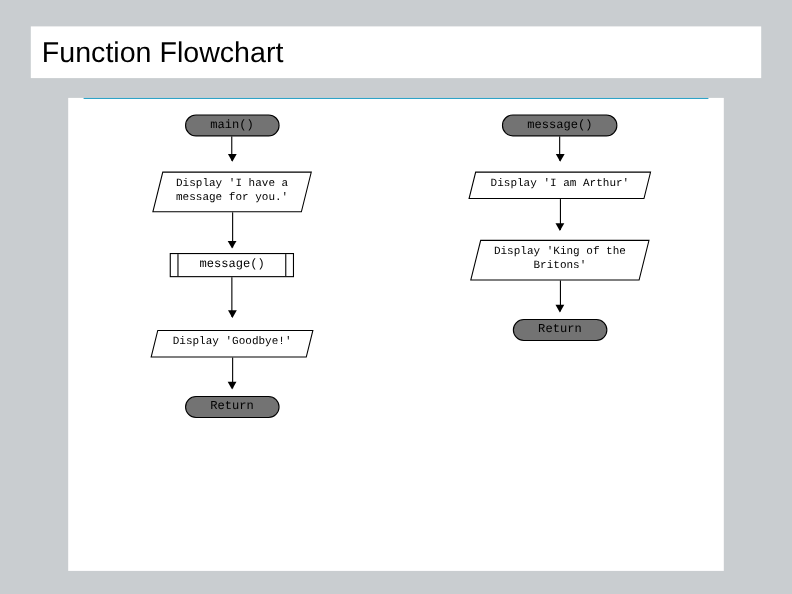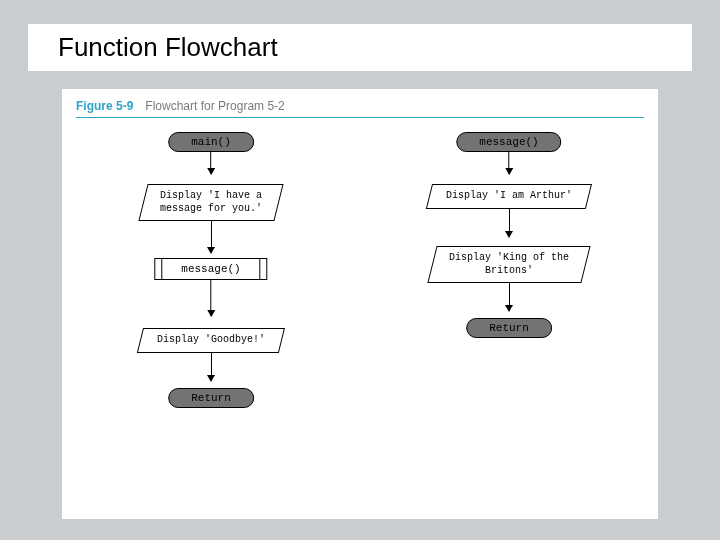--- a/index.html
+++ b/index.html
@@ -12,21 +12,20 @@
   }
   .slide-title-area {
     background: #ffffff;
     margin: 24px 28px 0 28px;
     padding: 8px 10px;
   }
   .slide-title {
     font-size: 26px;
     font-weight: normal;
     color: #000;
-    margin-left: 20px;
   }
   .figure-panel {
     background: #ffffff;
     margin: 18px 62px 0 62px;
     height: 430px;
     position: relative;
   }
   .fig-header {
     display: flex;
     gap: 12px;
@@ -119,24 +118,20 @@
   }
 </style>
 </head>
 <body>
 
 <div class="slide-title-area">
   <h1 class="slide-title">Function Flowchart</h1>
 </div>
 
 <div class="figure-panel">
-  <div class="fig-header">
-    <span class="fig-label">Figure 5-9</span>
-    <span class="fig-caption">Flowchart for Program 5-2</span>
-  </div>
   <div class="hr-line"></div>
 
   <div class="flows">
 
     <div class="flow-col col-left">
       <div class="node-wrap" style="top:6px;">
         <div class="terminal">main()</div>
         <div class="conn"></div>
       </div>
       <div class="node-wrap" style="top:58px;">

